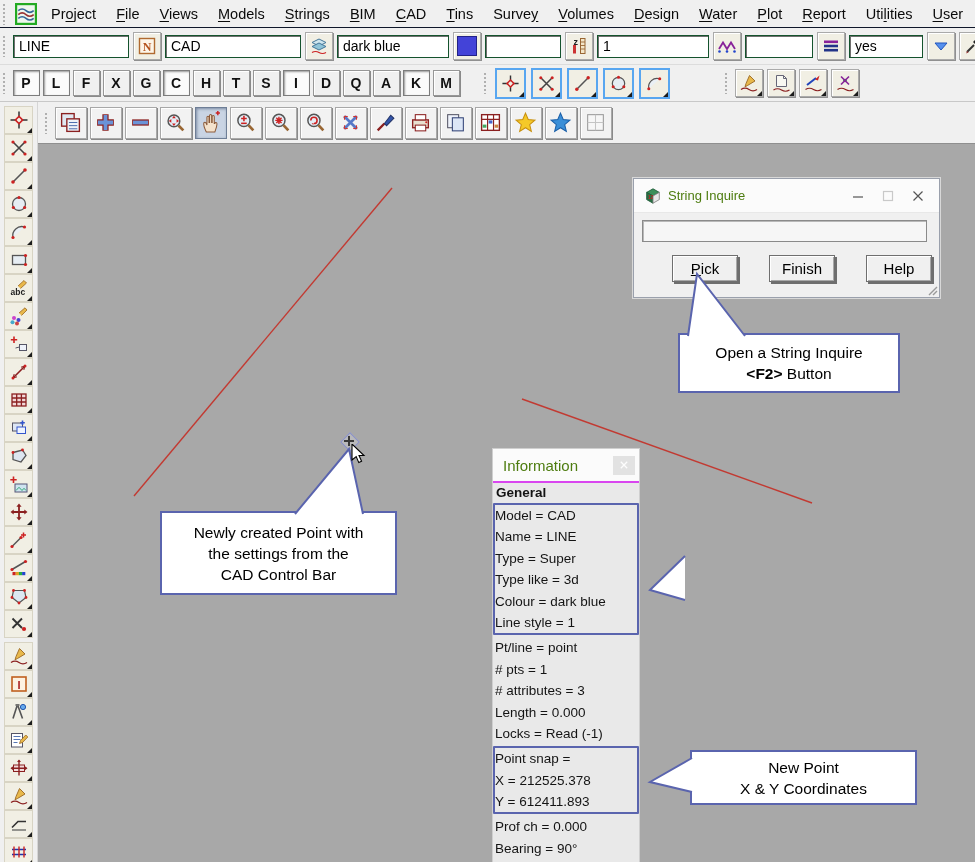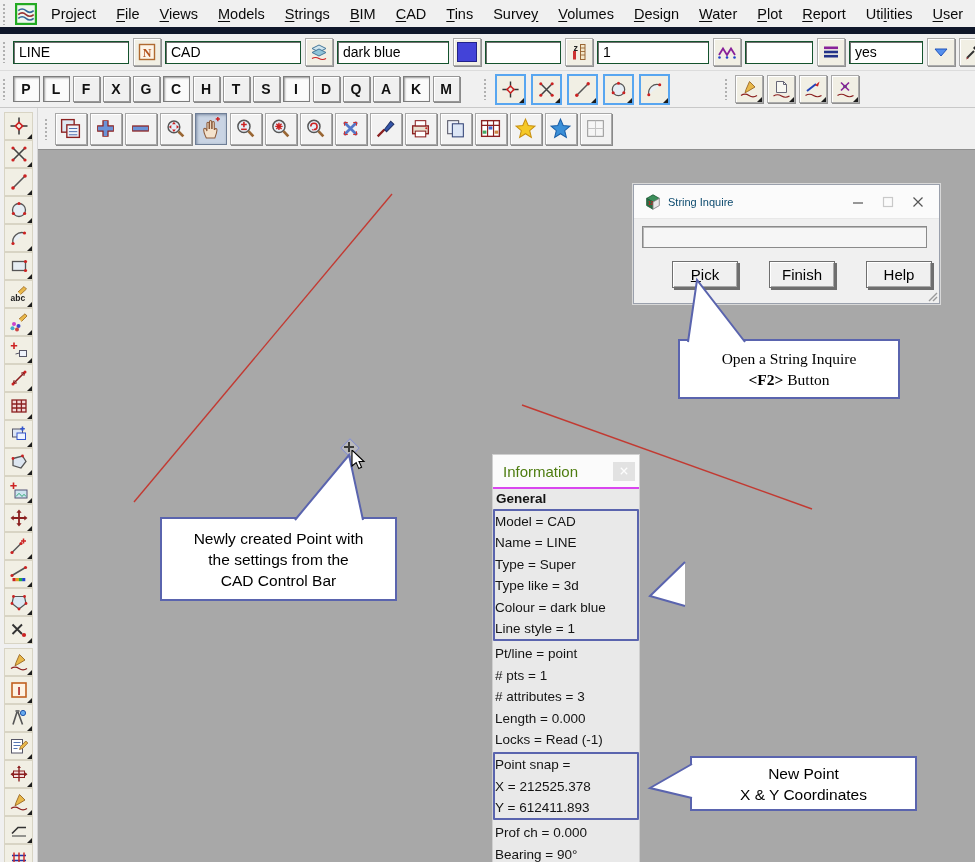--- a/index.html
+++ b/index.html
@@ -2,21 +2,21 @@
 <html><head>
 <meta charset="utf-8">
 <style>
   html,body{margin:0;padding:0;background:#d4d4d4;}
   #app{position:relative;width:975px;height:862px;overflow:hidden;background:#f0f0f0;
        font-family:"Liberation Sans",sans-serif;-webkit-font-smoothing:antialiased;}
   .grip{width:5px;height:22px;margin:0 4px 0 2px;flex:0 0 auto;
         background-image:radial-gradient(circle,#b0b0b0 1px,transparent 1.2px);
         background-size:4px 4px;}
   
-  .menubar{height:27px;display:flex;align-items:center;background:#f0f0f0;border-bottom:7px solid #0f172a;white-space:nowrap;overflow:hidden;}
+  .menubar{height:27px;display:flex;align-items:center;background:#f0f0f0;border-bottom:1px solid #0f172a;white-space:nowrap;overflow:hidden;}
   .menu-item{padding:2px 10px;font-size:14.5px;color:#0a0a0a;cursor:default;}
   .menu-item u{text-underline-offset:2px;}
   .tb-ic{display:inline-flex;align-items:center;justify-content:center;}
   .logo{width:22px;height:22px;margin:0 4px;}
   .logo svg{width:22px;height:22px;}
   
   .row{display:flex;align-items:center;background:#f0f0f0;}
   .row2{height:36px;border-bottom:1px solid #dcdcdc;}
   .row3{height:36px;border-bottom:1px solid #c8c8c8;}
   input.field{height:21px;border:1px solid #14532d;box-shadow:inset 1px 1px 0 #6f6f6f,inset -1px -1px 0 #fff;
@@ -55,21 +55,21 @@
   .pt-plus{position:absolute;left:0;top:0;width:18px;height:18px;}
   .pt-plus::before{content:"";position:absolute;left:4px;top:8.2px;width:10px;height:1.6px;background:#3a3a3a;}
   .pt-plus::after{content:"";position:absolute;left:8.2px;top:4px;width:1.6px;height:10px;background:#3a3a3a;}
   .cursor-svg{position:absolute;left:313px;top:300px;z-index:45;}
   
   .dialog{position:absolute;left:595px;top:34px;width:305px;height:118px;background:#f0f0f0;
         border:1px solid #9aa0ac;box-shadow:0 0 0 1px #d8d8d8;z-index:10;}
   .dlg-title{height:33px;background:#fbfbfb;display:flex;align-items:center;padding:0 6px;border-bottom:1px solid #e8e8e8;}
   .dlg-title-ic{width:18px;height:18px;margin:0 6px 0 4px;}
   .dlg-title-ic svg{width:18px;height:18px;}
-  .dlg-title-text{flex:1;font-size:11px;color:#0c4a6e;}
+  .dlg-title-text{flex:1;font-size:13px;color:#4d7c0f;}
   .dlg-ctl{width:30px;height:22px;display:inline-flex;align-items:center;justify-content:center;}
   .dlg-ctl svg{width:14px;height:14px;}
   .dlg-input{position:absolute;left:8px;top:41px;width:275px;height:20px;background:#f6f6f6;
         border:1px solid #8a8a8a;box-shadow:inset 1px 1px 0 #b8b8b8;font:14px "Liberation Sans",sans-serif;padding:0 4px;}
   .dlg-btns{position:absolute;left:38px;top:76px;display:flex;gap:31px;}
   .win-btn{min-width:48px;height:25px;padding:0 8px;background:#f0f0f0;border:1px solid #6f6f6f;
         box-shadow:inset 1px 1px 0 #fff,inset -1px -1px 0 #a8a8a8,2px 2px 0 #6e6e6e;
         font:15px "Liberation Sans",sans-serif;color:#000;display:inline-flex;align-items:center;justify-content:center;}
   .dlg-grip{position:absolute;right:1px;bottom:1px;}
   
@@ -869,21 +869,21 @@
                 <div class="info-row">Y = 612411.893</div>
               </div>
               <div class="info-group plain">
                 <div class="info-row">Prof ch = 0.000</div>
                 <div class="info-row">Bearing = 90°</div>
                 <div class="info-row">+ve =</div>
               </div>
             </div>
         </div>
 
-        <div class="callout" id="co-inquire" style="left: 640px; top: 189px; width: 218px; height: 56px; border-color: rgb(90, 100, 174); font-family: Liberation Serif, serif;">
+        <div class="callout" id="co-inquire" style="left: 640px; top: 189px; width: 218px; height: 56px; border-color: rgb(90, 100, 174);">
             <div class="callout-line"><span>Open a String Inquire</span></div>
             <div class="callout-line"><b>&lt;F2&gt;</b><span> Button</span></div>
           </div>
         <div class="callout" id="co-newpoint" style="left: 122px; top: 367px; width: 233px; height: 80px; border-color: rgb(90, 100, 174);">
             <div class="callout-line"><span>Newly created Point with</span></div>
             <div class="callout-line"><span>the settings from the</span></div>
             <div class="callout-line"><span>CAD Control Bar</span></div>
           </div>
         <div class="callout" id="co-coords" style="left: 652px; top: 606px; width: 223px; height: 51px; border-color: rgb(90, 100, 174);">
             <div class="callout-line"><span>New Point</span></div>

